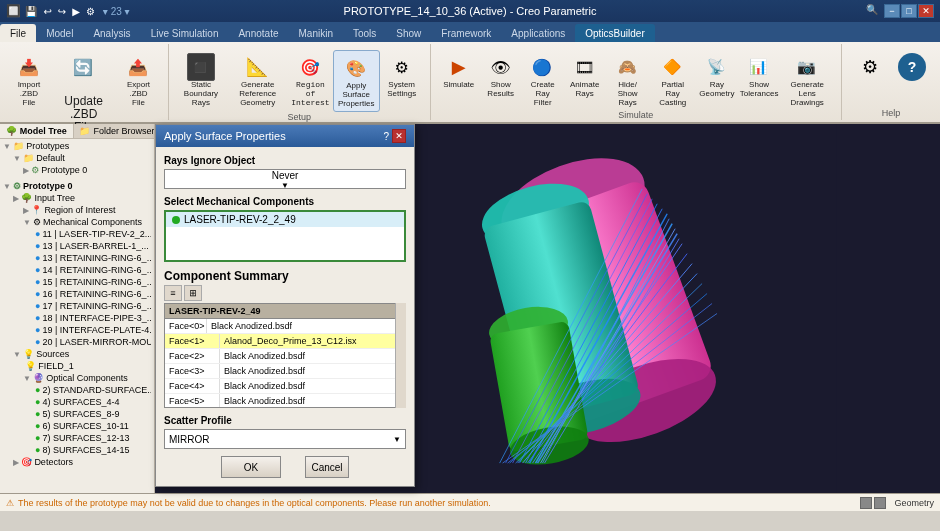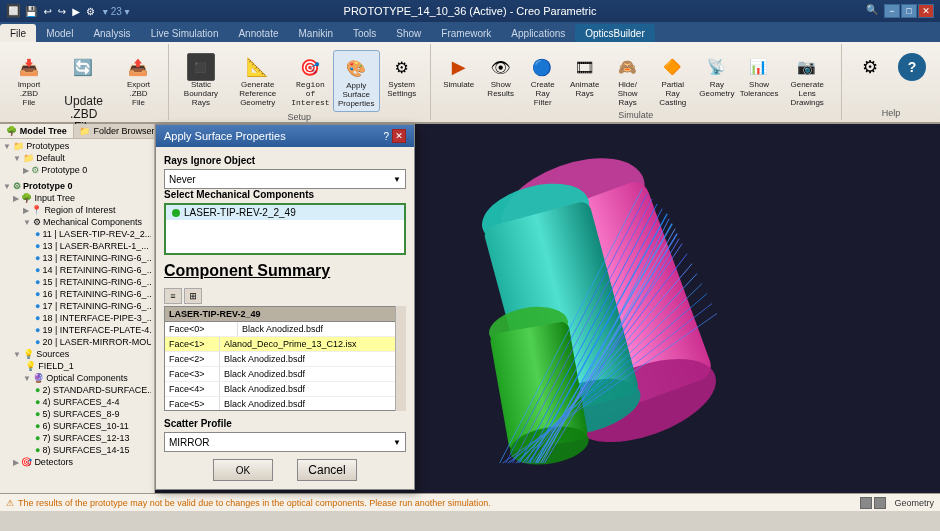--- a/index.html
+++ b/index.html
@@ -316,46 +316,46 @@
       <span>Apply Surface Properties</span>
       <div style="display:flex;gap:3px;align-items:center;">
         <span style="color:white;font-size:10px;cursor:pointer;">?</span>
         <div style="width:14px;height:14px;background:#b83030;border:1px solid #982020;color:white;font-size:9px;display:flex;align-items:center;justify-content:center;cursor:pointer;">✕</div>
       </div>
     </div>
 
     <div style="padding:8px;">
 
       <div style="font-size:10px;font-weight:bold;margin-bottom:3px;">Rays Ignore Object</div>
-      <div style="width:100%;height:20px;background:white;border:1px solid #888;padding:0 4px;font-size:10px;display:flex;align-items:center;justify-content:space-between;cursor:pointer;margin-bottom:0;">
+      <div style="width:100%;height:20px;background:white;border:1px solid #888;padding:0 4px;font-size:10px;display:flex;align-items:center;justify-content:space-between;cursor:pointer;margin-bottom:7px;flex-direction:column;">
         <span>Never</span>
         <span style="font-size:8px;">▼</span>
       </div>
 
       <div style="font-size:10px;font-weight:bold;margin-bottom:3px;">Select Mechanical Components</div>
       <div style="width:100%;height:52px;background:white;border:2px solid #3a8a3a;overflow-y:auto;margin-bottom:7px;">
         <div style="padding:2px 6px;font-size:10px;display:flex;align-items:center;gap:4px;background:#d8eef8;">
           <span style="width:8px;height:8px;border-radius:50%;background:#22aa22;display:inline-block;flex-shrink:0;"></span>
           <span>LASER-TIP-REV-2_2_49</span>
         </div>
       </div>
 
-      <div style="font-size:16px;font-weight:bold;margin-bottom:8px;text-decoration:underline;">Component Summary</div>
+      <div style="font-size:12px;font-weight:bold;margin-bottom:2px;">Component Summary</div>
 
       <div style="display:flex;gap:2px;margin-bottom:2px;">
         <div style="width:18px;height:16px;background:#e0d8cc;border:1px solid #aaa;display:flex;align-items:center;justify-content:center;font-size:9px;cursor:pointer;">≡</div>
         <div style="width:18px;height:16px;background:#e0d8cc;border:1px solid #aaa;display:flex;align-items:center;justify-content:center;font-size:9px;cursor:pointer;">⊞</div>
       </div>
 
       <div style="position:relative;">
         <div style="width:100%;background:white;border:1px solid #888;overflow:hidden;">
           <div style="background:#b8b0a0;padding:2px 4px;font-size:9px;font-weight:bold;border-bottom:1px solid #888;">LASER-TIP-REV-2_49</div>
           <div style="max-height:88px;overflow-y:auto;">
             <div style="display:flex;border-bottom:1px solid #eee;cursor:pointer;">
-              <div style="width:73px;flex-shrink:0;padding:2px 4px;font-size:9px;border-right:1px solid #ddd;">Face&lt;0&gt;</div>
+              <div style="width:42px;flex-shrink:0;padding:2px 4px;font-size:9px;border-right:1px solid #ddd;">Face&lt;0&gt;</div>
               <div style="flex:1;padding:2px 4px;font-size:9px;">Black Anodized.bsdf</div>
             </div>
             <div style="display:flex;border-bottom:1px solid #eee;cursor:pointer;background:#ffffa0;">
               <div style="width:55px;flex-shrink:0;padding:2px 4px;font-size:9px;border-right:1px solid #ddd;">Face&lt;1&gt;</div>
               <div style="flex:1;padding:2px 4px;font-size:9px;overflow:hidden;text-overflow:ellipsis;white-space:nowrap;">Alanod_Deco_Prime_13_C12.isx</div>
             </div>
             <div style="display:flex;border-bottom:1px solid #eee;cursor:pointer;">
               <div style="width:55px;flex-shrink:0;padding:2px 4px;font-size:9px;border-right:1px solid #ddd;">Face&lt;2&gt;</div>
               <div style="flex:1;padding:2px 4px;font-size:9px;">Black Anodized.bsdf</div>
             </div>
@@ -381,21 +381,21 @@
       <div style="height:7px;"></div>
 
       <div style="font-size:10px;font-weight:bold;margin-bottom:3px;">Scatter Profile</div>
       <div style="width:100%;height:20px;background:white;border:1px solid #888;padding:0 4px;font-size:10px;display:flex;align-items:center;justify-content:space-between;cursor:pointer;margin-bottom:7px;">
         <span>MIRROR</span>
         <span style="font-size:8px;">▼</span>
       </div>
 
       <div style="display:flex;justify-content:center;gap:24px;">
         <div style="width:60px;height:22px;background:linear-gradient(to bottom,#f5f1ec,#d8d0c4);border:1px solid #888;font-size:10px;cursor:pointer;display:flex;align-items:center;justify-content:center;">OK</div>
-        <div style="width:60px;height:22px;background:linear-gradient(to bottom,#f5f1ec,#d8d0c4);border:1px solid #888;font-size:12px;cursor:pointer;display:flex;align-items:center;justify-content:center;">Cancel</div>
+        <div style="width:44px;height:22px;background:linear-gradient(to bottom,#f5f1ec,#d8d0c4);border:1px solid #888;font-size:10px;cursor:pointer;display:flex;align-items:center;justify-content:center;">Cancel</div>
       </div>
     </div>
   </div>
 
   <div style="flex:1;background:#1a1a2e;position:relative;overflow:hidden;">
 
     <div style="position:absolute;top:4px;left:4px;display:flex;gap:1px;background:rgba(210,200,185,0.85);padding:2px;border:1px solid #888;z-index:10;">
       <div style="width:18px;height:16px;background:#e8e0d4;border:1px solid #aaa;display:flex;align-items:center;justify-content:center;font-size:9px;cursor:pointer;">🔍</div>
       <div style="width:18px;height:16px;background:#e8e0d4;border:1px solid #aaa;display:flex;align-items:center;justify-content:center;font-size:9px;cursor:pointer;">-</div>
       <div style="width:18px;height:16px;background:#e8e0d4;border:1px solid #aaa;display:flex;align-items:center;justify-content:center;font-size:9px;cursor:pointer;">⊡</div>

